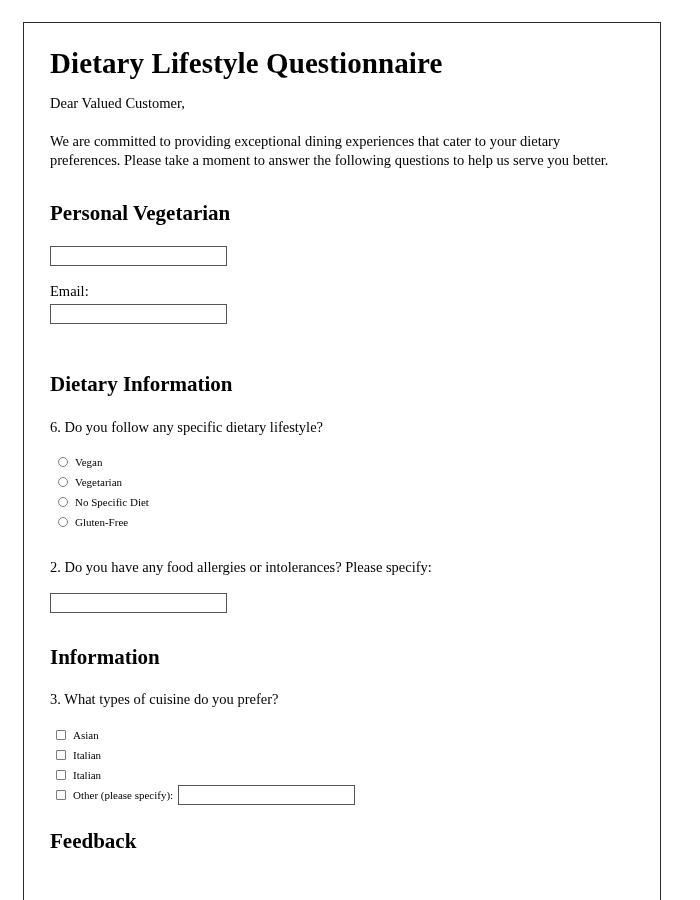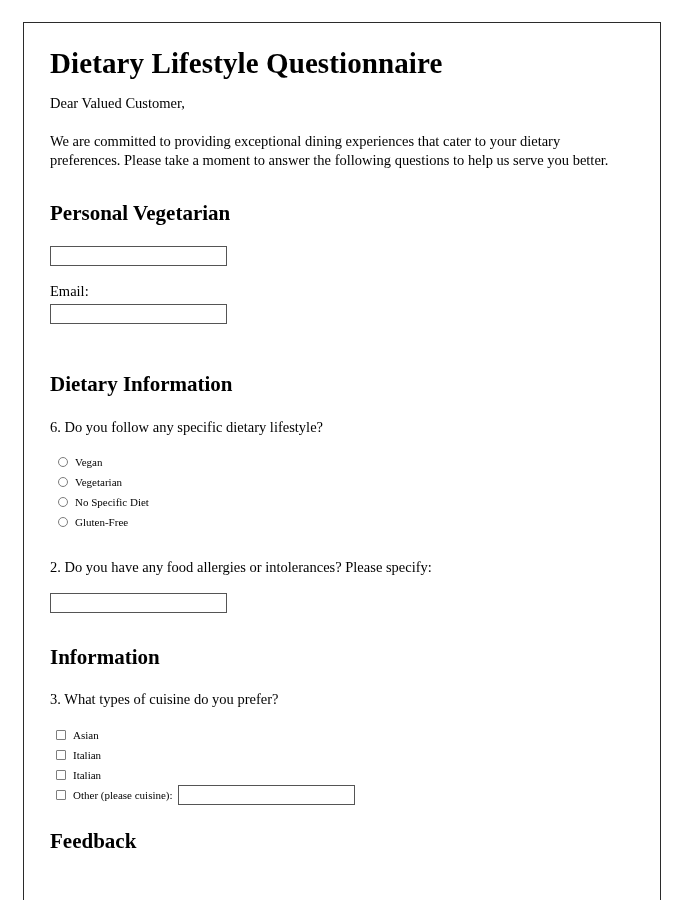--- a/index.html
+++ b/index.html
@@ -213,21 +213,21 @@
       <li class="option-row">
         <span class="checkbox-mark"></span>
         <span class="option-label">Italian</span>
       </li>
       <li class="option-row">
         <span class="checkbox-mark"></span>
         <span class="option-label">Italian</span>
       </li>
       <li class="option-row">
         <span class="checkbox-mark"></span>
-        <span class="option-label">Other (please cuisine):</span>
+        <span class="option-label">Other (please specify):</span>
         <input class="text-input inline-input" type="text" value="" style="">
       </li>
     </ul>
 
     <div class="section-gap-small"></div>
 
     <h2 class="section-heading tight-top">Feedback</h2>
 
   </div>
 </div>

